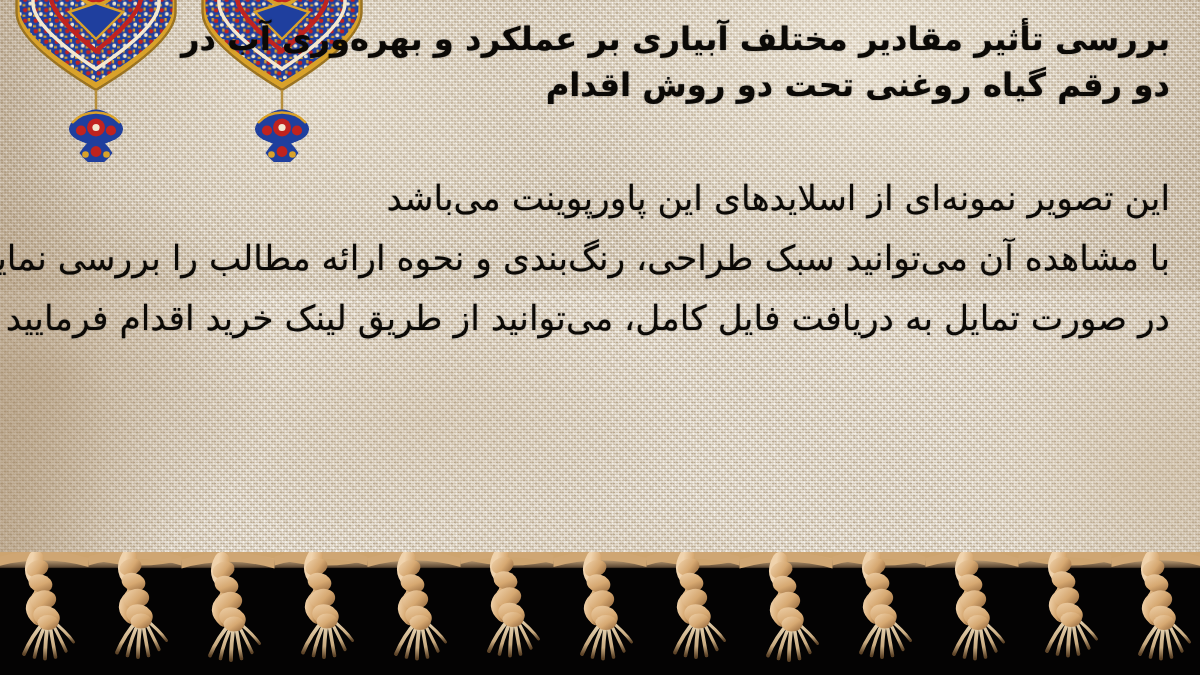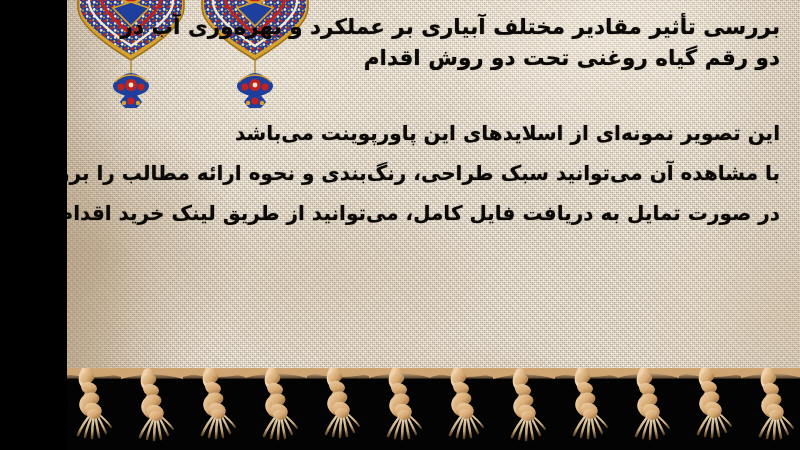--- a/index.html
+++ b/index.html
@@ -3,21 +3,21 @@
 <meta charset="utf-8">
 <title>Slide</title>
 <style>
   html, body {
     margin: 0;
     padding: 0;
     background: #000;
   }
   #slide {
     position: relative;
-    width: 733px;
+    width: 800px;
     height: 450px;
     overflow: hidden;
     font-family: "DejaVu Sans", "Liberation Sans", sans-serif;
     background-color: #ded2bc;
   }
 
   
   .bg-base {
     position: absolute;
     inset: 0;
@@ -94,22 +94,22 @@
     font-weight: bold;
     line-height: 31px;
     letter-spacing: 0px;
     white-space: nowrap;
     text-shadow: 0 0 1px rgba(0,0,0,0.55);
   }
   #body-block {
     top: 113px;
   }
   .body-line {
-    font-size: 20px;
-    font-weight: bold;
+    font-size: 23px;
+    font-weight: normal;
     line-height: 40px;
     white-space: nowrap;
     text-shadow: 0 0 1px rgba(0,0,0,0.45);
   }
 
   
   #bottom-band {
     position: absolute;
     left: 0;
     right: 0;

